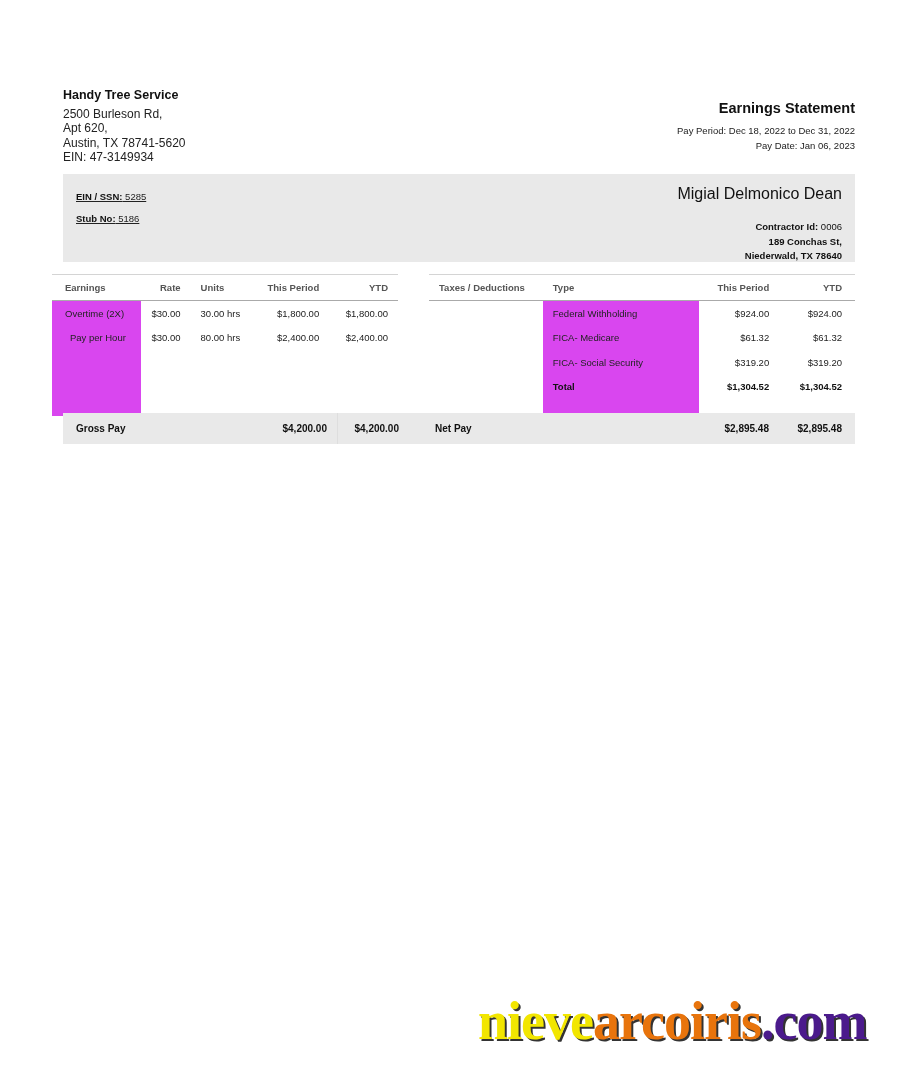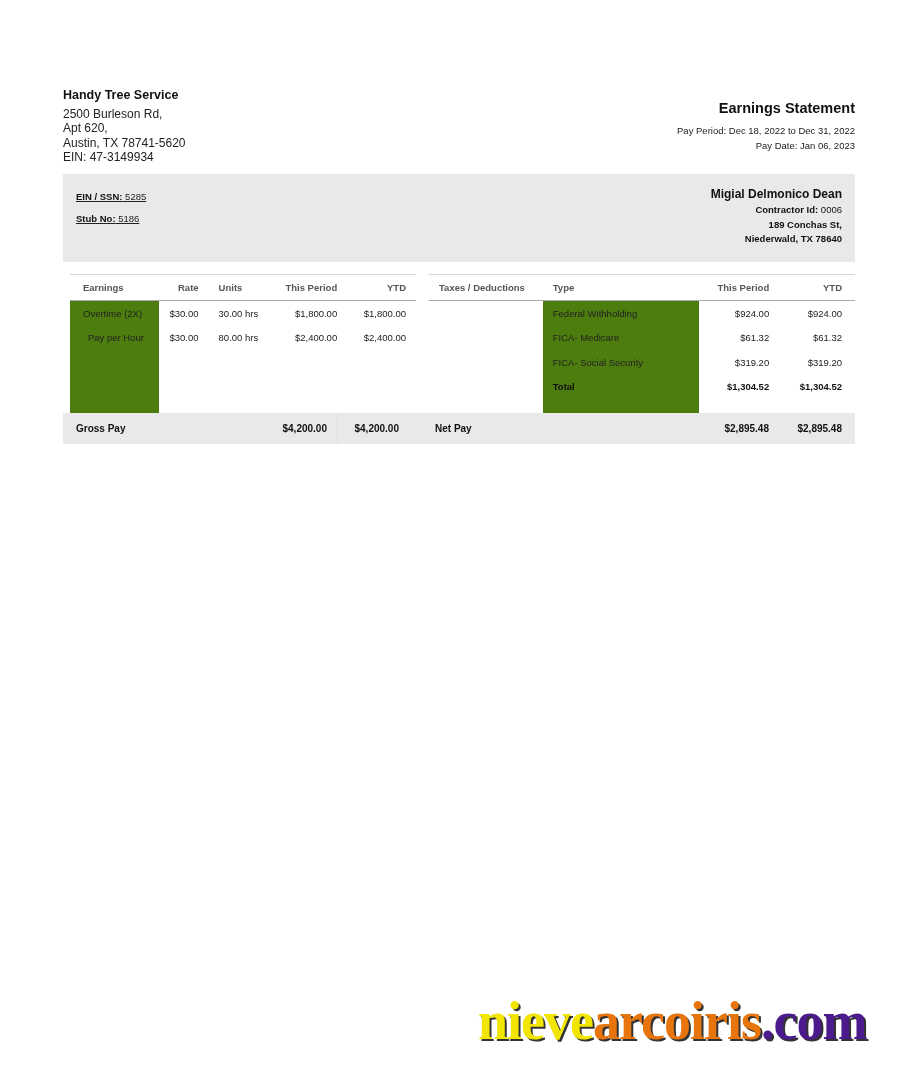--- a/index.html
+++ b/index.html
@@ -7,34 +7,34 @@
   .abs { position: absolute; }
   .company-name { left: 63px; top: 88px; font-size: 12.5px; font-weight: bold; color: #111; }
   .company-addr { left: 63px; top: 107px; font-size: 12px; line-height: 14.3px; color: #222; }
   .stmt-title { right: 63px; top: 100px; font-size: 14.5px; font-weight: bold; color: #111; text-align: right; }
   .stmt-meta { right: 63px; top: 123px; font-size: 9.5px; line-height: 15px; text-align: right; color: #222; }
 
   .info-band { left: 63px; top: 174px; width: 792px; height: 88px; background: #e9e9e9; }
   .info-left { position: absolute; left: 13px; top: 12px; font-size: 9.5px; line-height: 22px; color: #222; text-decoration: underline; }
   .info-left b { color: #111; }
   .info-right { position: absolute; right: 13px; top: 12px; text-align: right; font-size: 9.5px; line-height: 14.5px; color: #111; }
-  .info-right .emp-name { font-size: 12px; font-weight: bold; line-height: 16px; margin-bottom: 1px; }
+  .info-right .emp-name { font-size: 16px; font-weight: normal; line-height: 16px; margin-bottom: 18px; }
   .info-right .bold { font-weight: bold; }
   .info-right .normal { font-weight: normal; }
 
   table { border-collapse: collapse; font-size: 9.5px; }
   th, td { padding: 0 10px; white-space: nowrap; }
   th { font-weight: bold; color: #555; height: 25px; border-top: 1px solid #d4d4d4; border-bottom: 1px solid #aaa; }
   td { height: 24.5px; color: #222; }
   .r { text-align: right; }
   .l { text-align: left; }
 
-  .earnings-table { left: 70px; top: 274px; width: 346px; }
+  .earnings-table { left: 52px; top: 274px; width: 346px; }
   .deductions-table { left: 429px; top: 274px; width: 426px; }
-  .shade { background: #4d7c0f; }
+  .shade { background: #d946ef; }
   .spacer td { height: 17px; }
   .total-row td { font-weight: bold; color: #111; }
 
   .summary { height: 31px; background: #e9e9e9; display: flex; align-items: center; font-size: 10px; font-weight: bold; color: #111; }
   .gross { left: 63px; top: 413px; width: 400px; }
   .net { left: 429px; top: 413px; width: 426px; }
   .summary .cell { height: 31px; line-height: 31px; box-sizing: border-box; }
   .gross .lbl { width: 200px; padding-left: 13px; }
   .gross .v1 { width: 75px; text-align: right; padding-right: 10px; border-right: 1px solid #dedede; }
   .gross .v2 { width: 71px; text-align: right; padding-right: 10px; }

